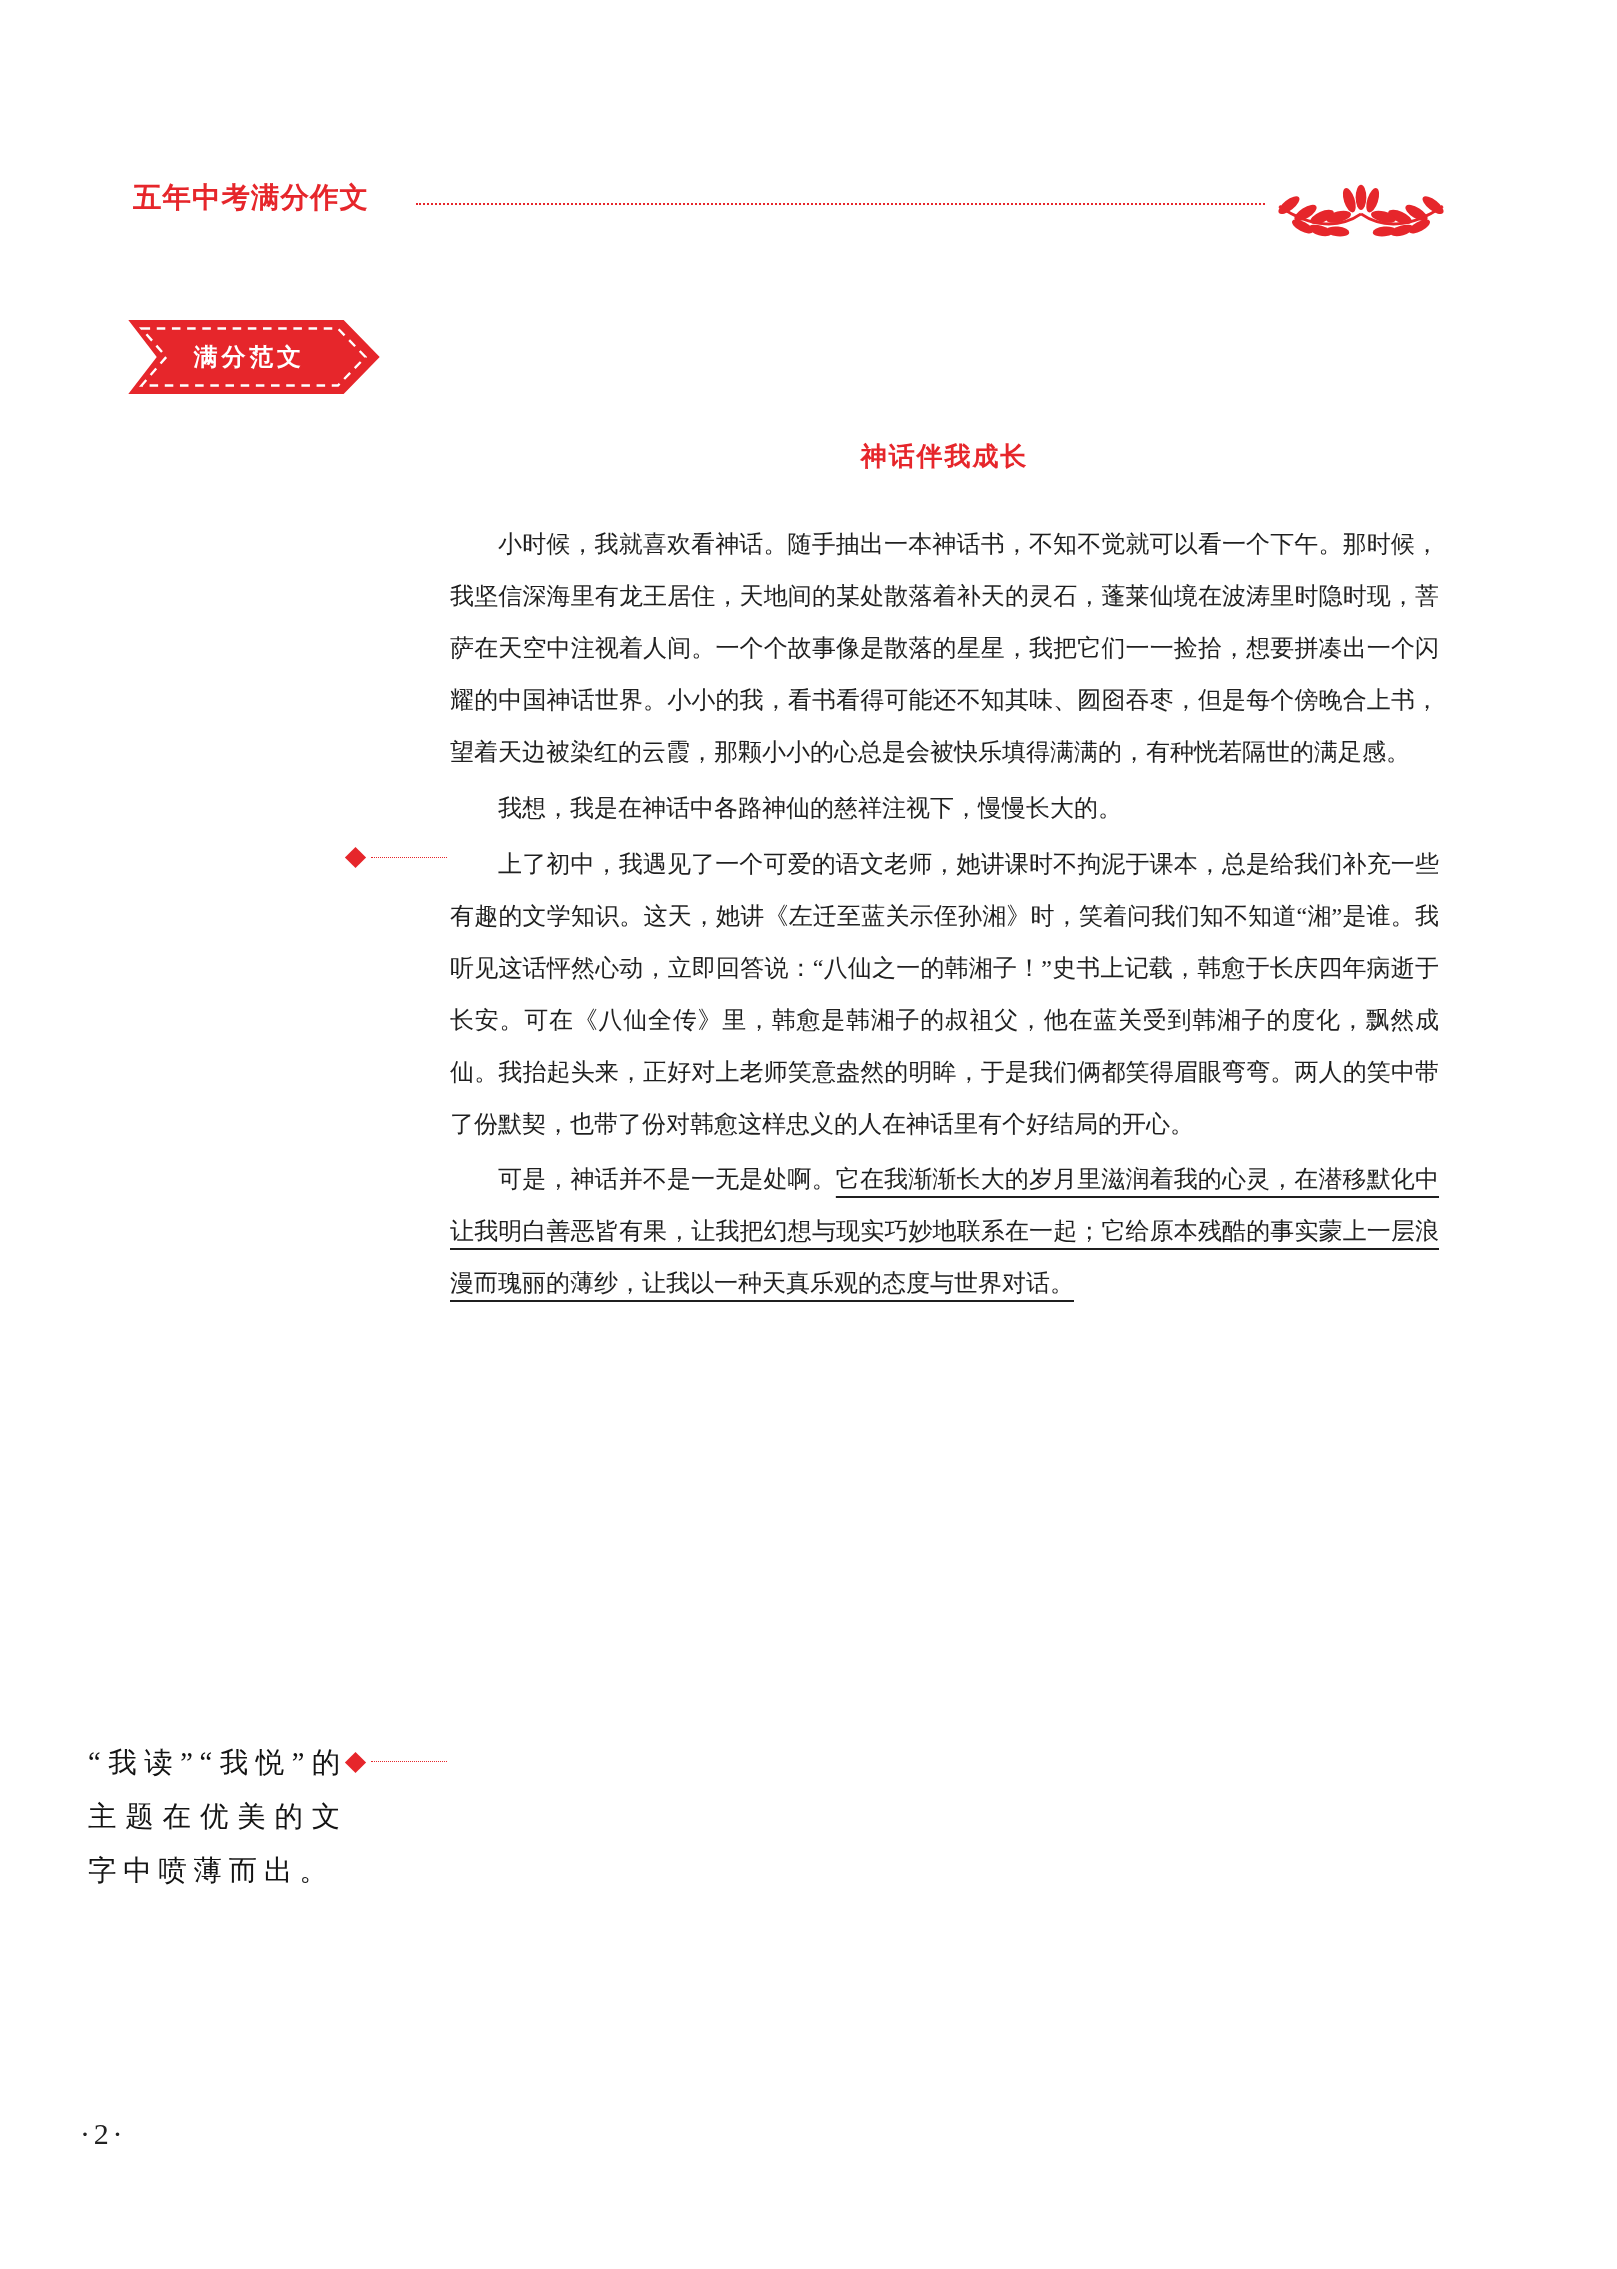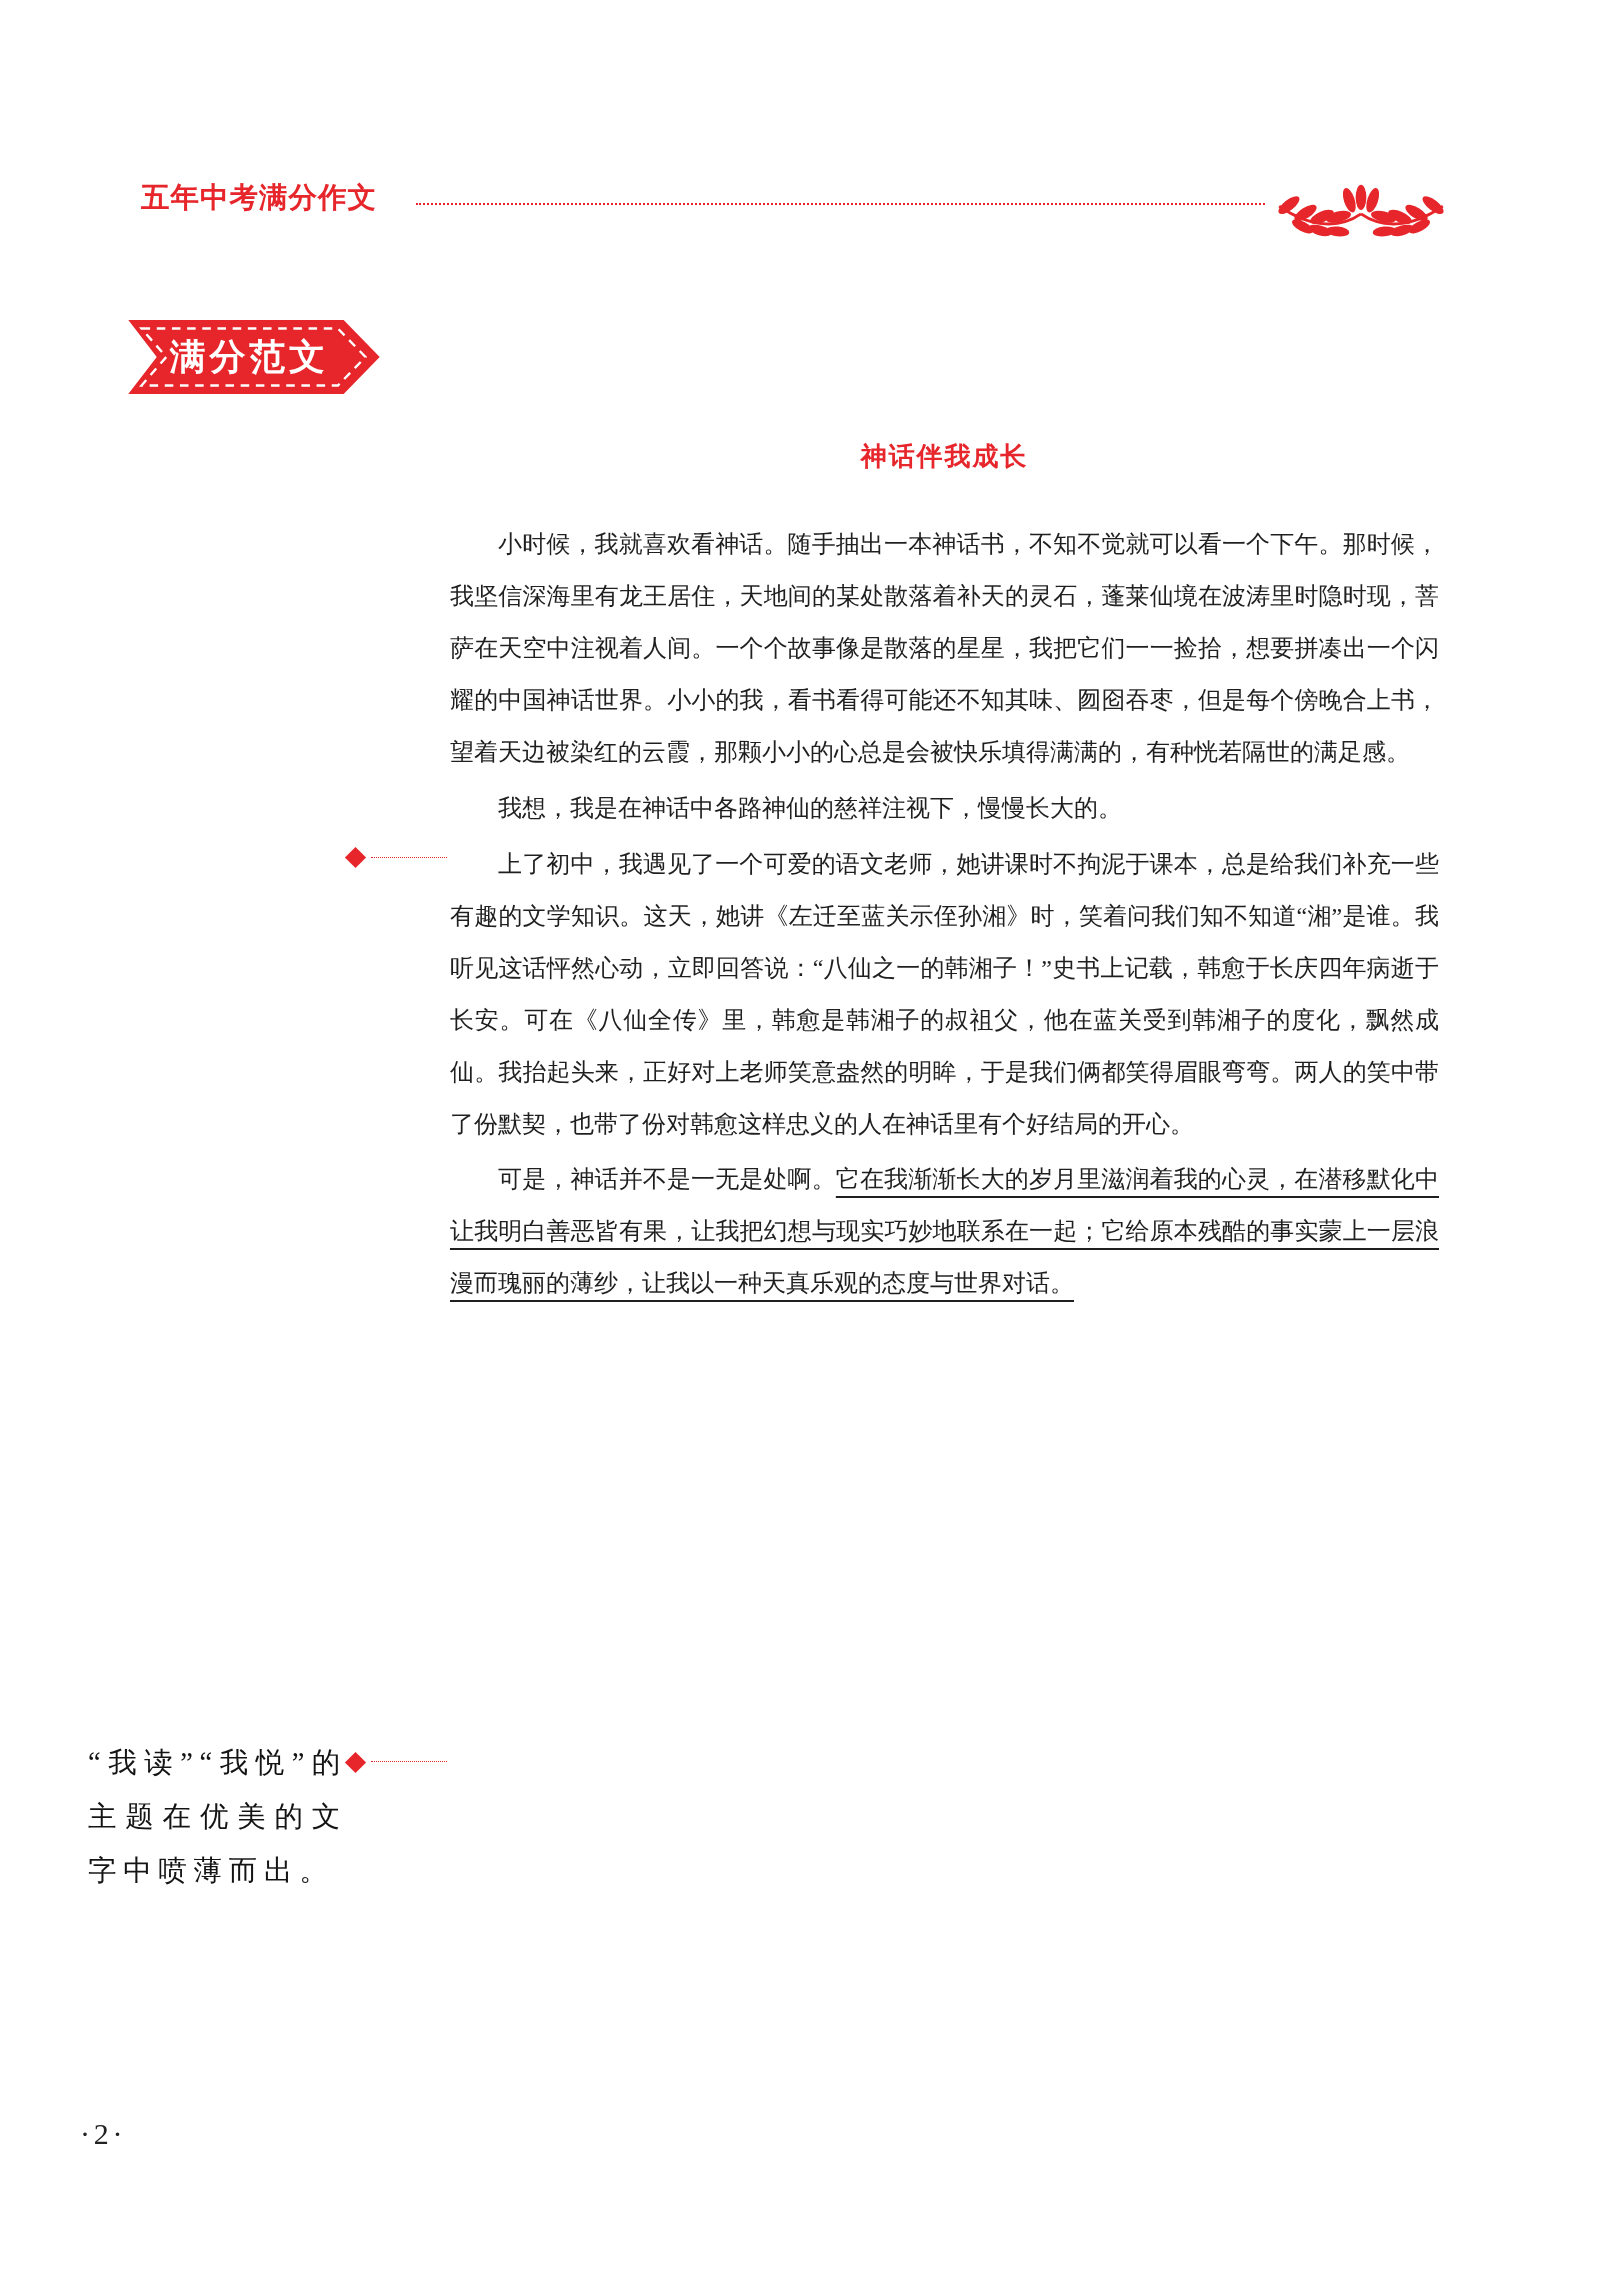--- a/index.html
+++ b/index.html
@@ -11,36 +11,36 @@
     position:relative;
     overflow:hidden;
   }
   .page{position:absolute;inset:0;}
 
   
   .series-title{
     position:absolute;left:133px;top:179px;
     font-family:"Liberation Sans","DejaVu Sans",sans-serif;
     font-weight:bold;font-size:28.5px;letter-spacing:1px;
-    color:#e6262b;white-space:nowrap;margin-left:8px;
+    color:#e6262b;white-space:nowrap;
   }
   .header-rule{
     position:absolute;left:416px;top:203px;width:849px;height:0;
     border-bottom:2.9px dotted #e6262b;
   }
   .ornament{position:absolute;left:1273px;top:173px;width:176px;height:74px;}
 
   
   .badge{position:absolute;left:128px;top:320px;width:252px;height:74px;}
   .badge svg{position:absolute;left:0;top:0;}
   .badge-label{
     position:absolute;left:28.5px;right:38px;top:0;height:74px;
     display:flex;align-items:center;justify-content:center;
     font-family:"Liberation Sans","DejaVu Sans",sans-serif;
-    font-weight:bold;font-size:36px;color:#ffffff;letter-spacing:3.8px;
+    font-weight:bold;font-size:24px;color:#ffffff;letter-spacing:3.8px;
   }
 
   
   .essay-title{
     position:absolute;left:450px;top:422px;width:989px;
     text-align:center;
     font-family:"Liberation Sans","DejaVu Sans",sans-serif;
     font-weight:bold;font-size:26px;letter-spacing:1.9px;
     color:#e6262b;
   }

